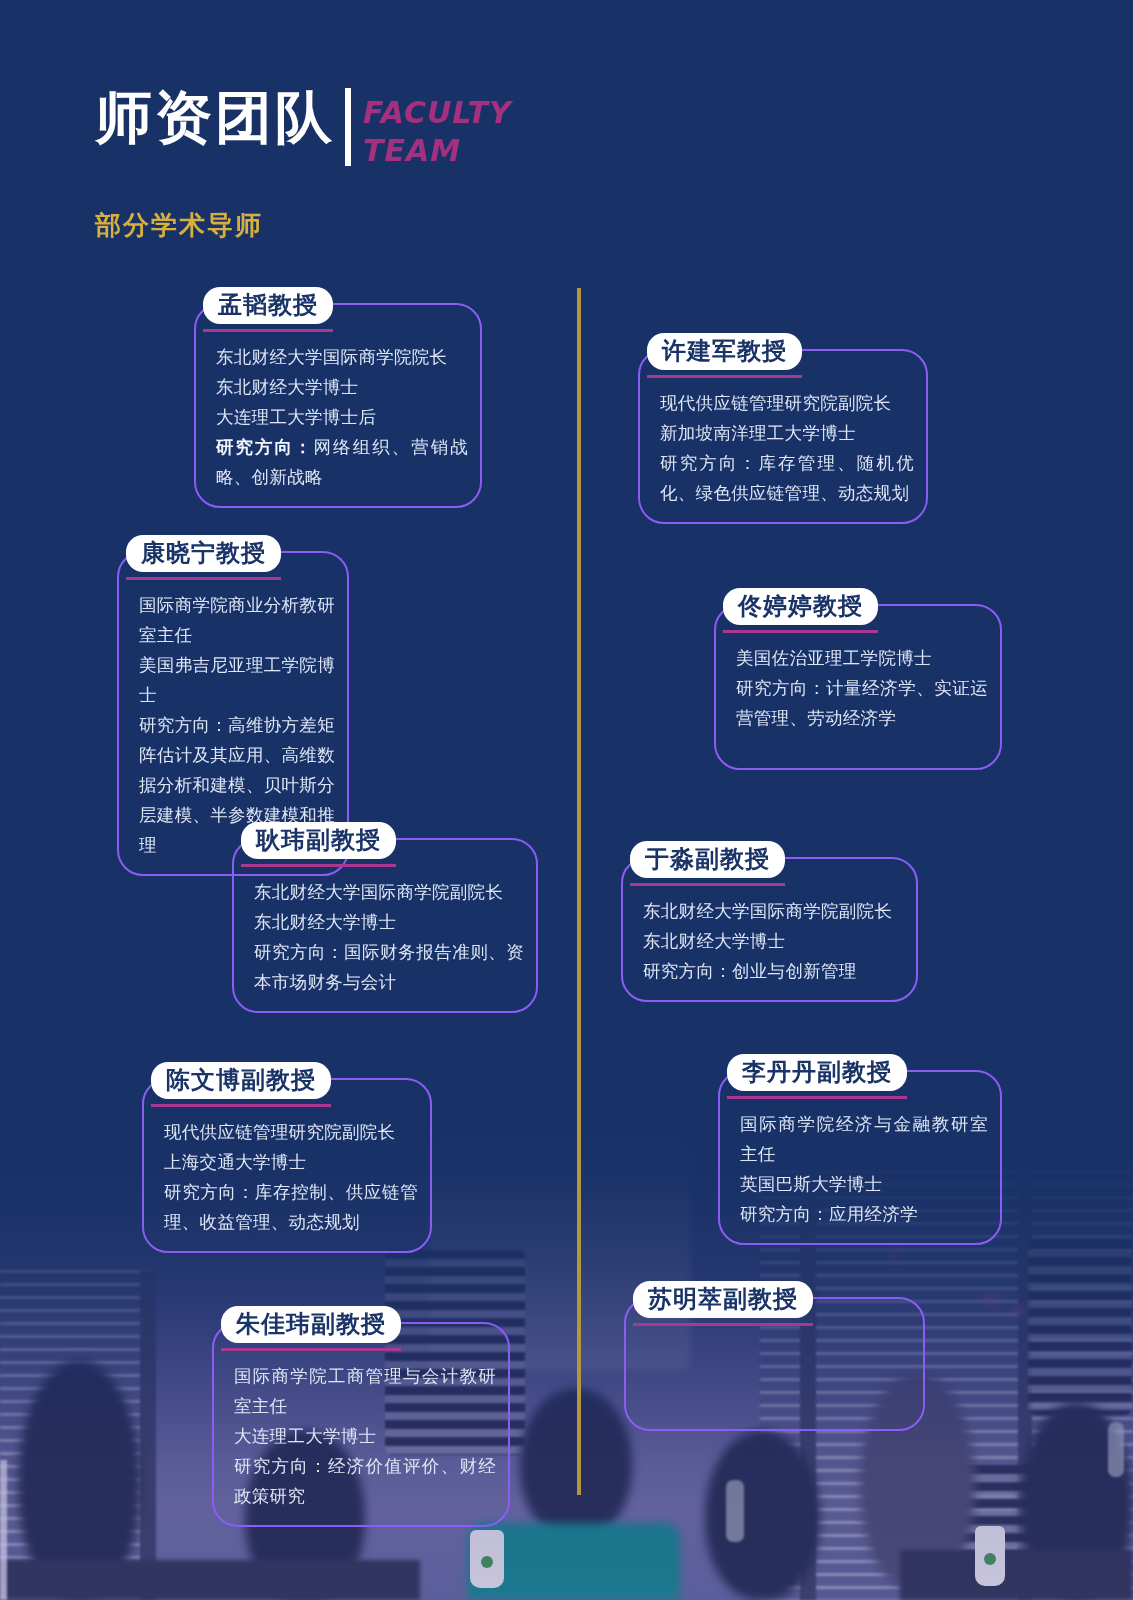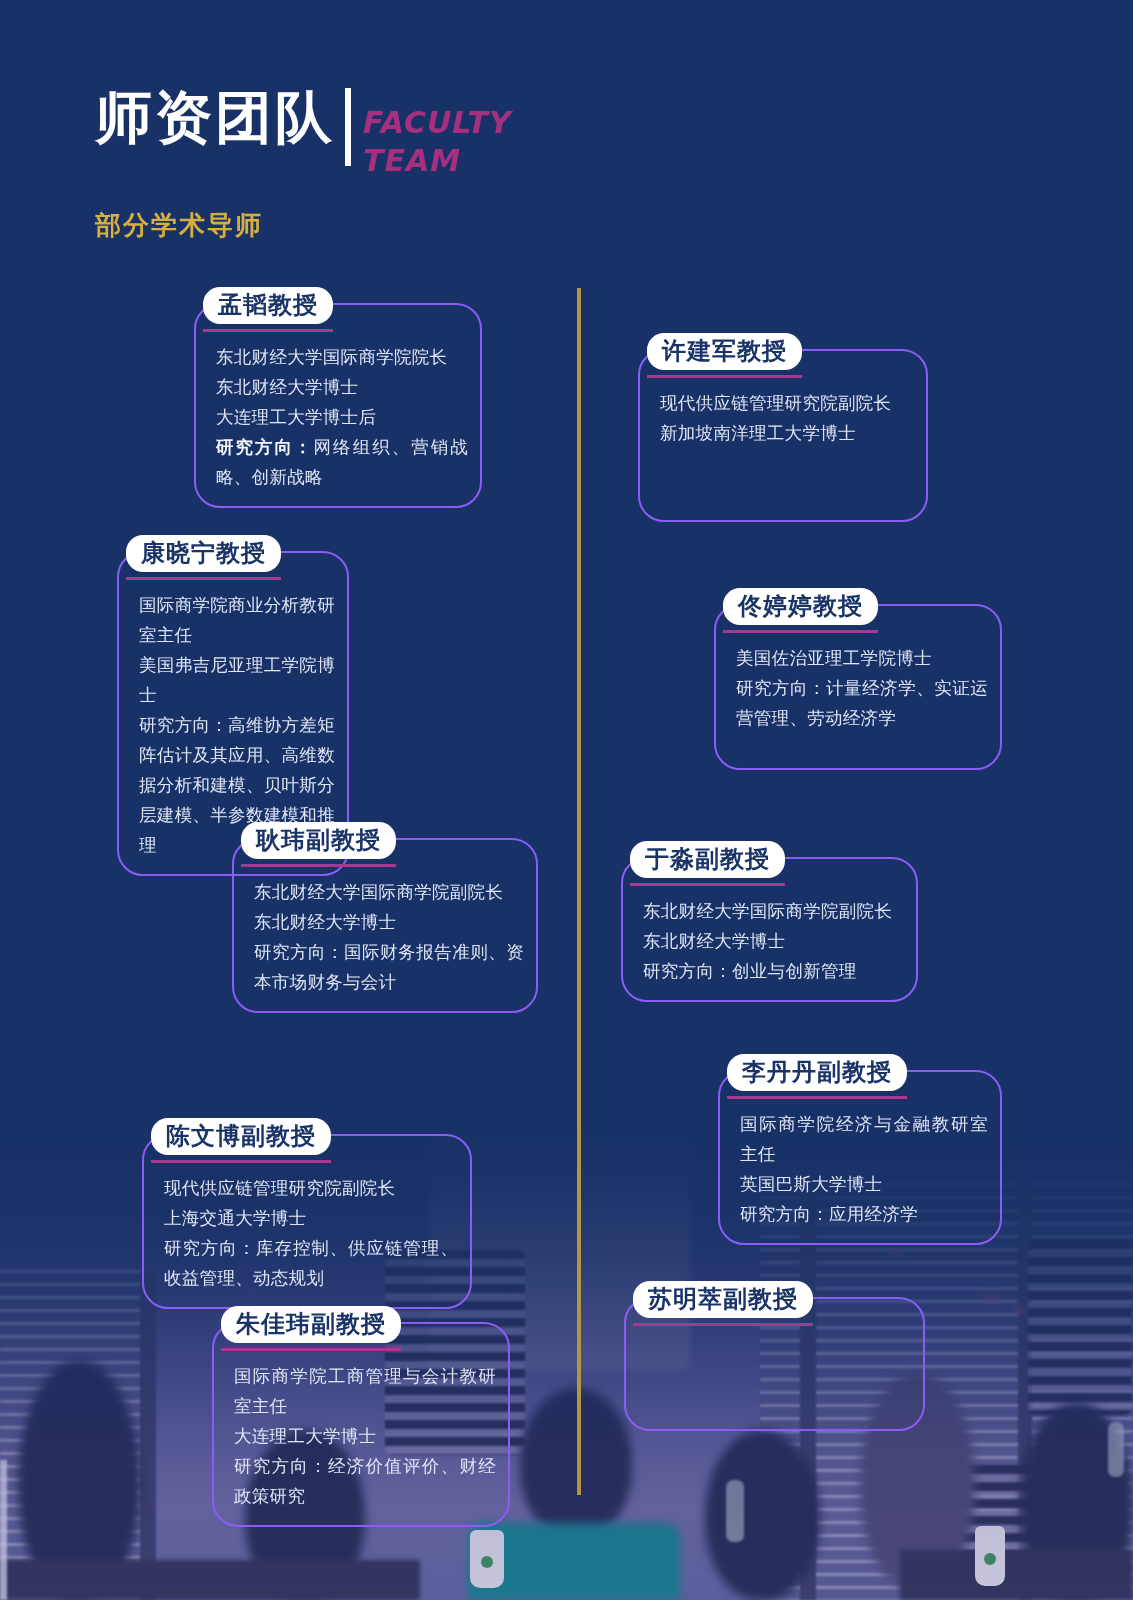--- a/index.html
+++ b/index.html
@@ -9,21 +9,21 @@
     font-family:"DejaVu Sans",sans-serif;
   }
   
   .hdr{position:absolute;left:95px;top:86px;z-index:3;display:flex;align-items:flex-start;}
   .hdr-cn{
     font-size:57px;font-weight:900;color:#ffffff;letter-spacing:3px;line-height:1.1;
   }
   .hdr-bar{width:6px;height:78px;background:#ffffff;margin:2px 12px 0 10px;}
   .hdr-en{
     color:#a5307f;font-style:italic;font-weight:900;font-size:30px;
-    letter-spacing:1px;line-height:38px;margin-top:18px;
+    letter-spacing:1px;line-height:38px;margin-top:8px;
   }
   .subtitle{
     position:absolute;left:95px;top:208px;z-index:3;
     color:#d6af3e;font-size:26px;font-weight:700;letter-spacing:2px;
   }
   
   .vline{position:absolute;left:577px;top:288px;width:4px;height:1207px;background:#b2973e;z-index:1;}
   
   .card{
     position:absolute;z-index:2;box-sizing:border-box;
@@ -39,21 +39,21 @@
   .card-body{margin-top:-8px;padding:0 12px 14px 20px;}
   .card-body p{
     margin:0;color:#dee6f5;font-size:17.5px;line-height:30px;
     text-align:justify;letter-spacing:0.3px;
   }
   .card-body p b{font-weight:700;color:#f2f5fc;}
   
   .pos-l0{left:194px;top:303px;width:288px;min-height:182px;}
   .pos-l1{left:117px;top:551px;width:232px;min-height:207px;}
   .pos-l2{left:232px;top:838px;width:306px;min-height:156px;}
-  .pos-l3{left:142px;top:1134px;width:330px;min-height:152px;}
+  .pos-l3{left:142px;top:1078px;width:290px;min-height:152px;}
   .pos-l4{left:212px;top:1322px;width:298px;min-height:196px;}
   .pos-r0{left:638px;top:349px;width:290px;min-height:173px;}
   .pos-r1{left:714px;top:604px;width:288px;min-height:166px;}
   .pos-r2{left:621px;top:857px;width:297px;min-height:117px;}
   .pos-r3{left:718px;top:1070px;width:284px;min-height:120px;}
   .pos-r4{left:624px;top:1297px;width:301px;min-height:134px;}
   
   .photo{position:absolute;left:0;top:1130px;width:1133px;height:470px;z-index:0;overflow:hidden;}
   .photo-base{position:absolute;inset:0;
     background:linear-gradient(180deg,#283768 0%,#3b4280 28%,#575a95 55%,#6c6aa3 80%,#5e639e 100%);}
@@ -154,20 +154,21 @@
           <p><span>研究方向：</span><span>库存控制、供应链管理、收益管理、动态规划</span></p>
         </div></section>
       <section class="card pos-l4"><div class="pill-wrap"><div class="pill">朱佳玮副教授</div><div class="pill-underline"></div></div><div class="card-body">
           <p>国际商学院工商管理与会计教研室主任</p>
           <p>大连理工大学博士</p>
           <p><span>研究方向：</span><span>经济价值评价、财经政策研究</span></p>
         </div></section>
       <section class="card pos-r0"><div class="pill-wrap"><div class="pill">许建军教授</div><div class="pill-underline"></div></div><div class="card-body">
           <p>现代供应链管理研究院副院长</p>
           <p>新加坡南洋理工大学博士</p>
+          <p><span>研究方向：</span><span>库存管理、随机优化、绿色供应链管理、动态规划</span></p>
         </div></section>
       <section class="card pos-r1"><div class="pill-wrap"><div class="pill">佟婷婷教授</div><div class="pill-underline"></div></div><div class="card-body">
           <p>美国佐治亚理工学院博士</p>
           <p><span>研究方向：</span><span>计量经济学、实证运营管理、劳动经济学</span></p>
         </div></section>
       <section class="card pos-r2"><div class="pill-wrap"><div class="pill">于淼副教授</div><div class="pill-underline"></div></div><div class="card-body">
           <p>东北财经大学国际商学院副院长</p>
           <p>东北财经大学博士</p>
           <p><span>研究方向：</span><span>创业与创新管理</span></p>
         </div></section>

